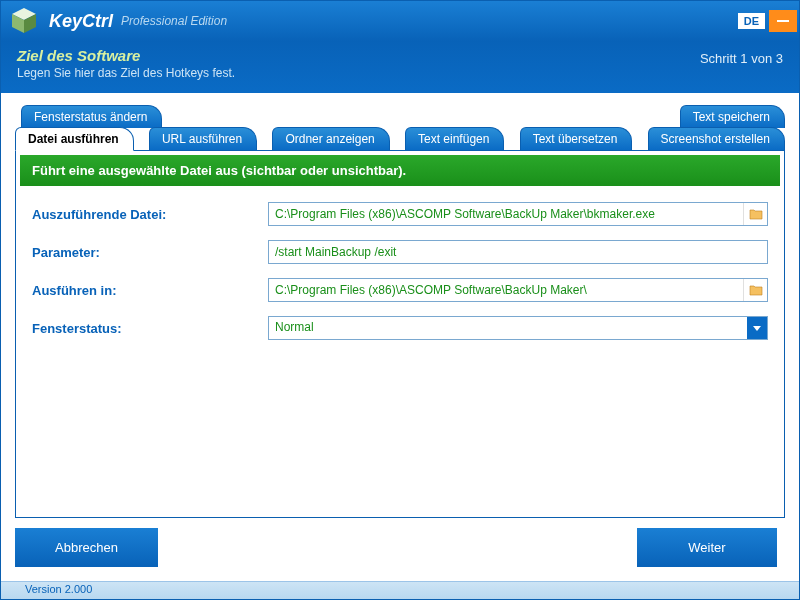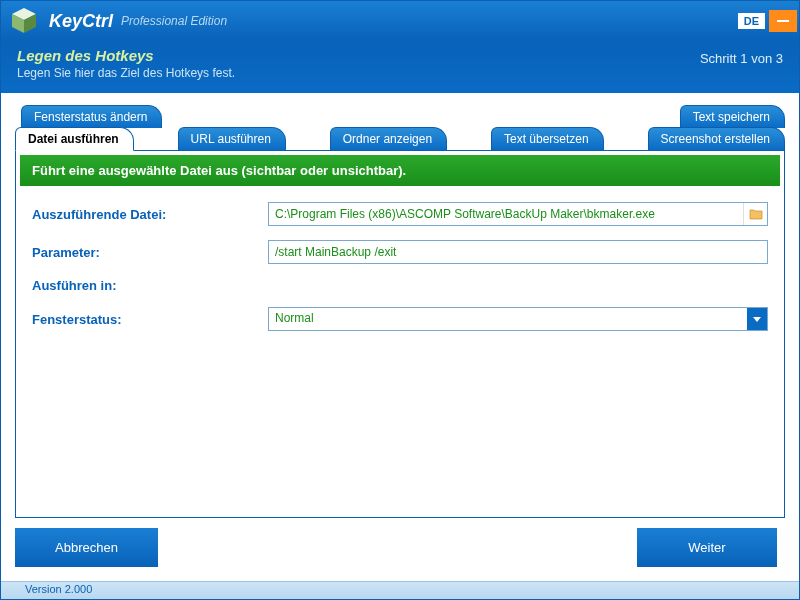--- a/index.html
+++ b/index.html
@@ -57,36 +57,37 @@
   <span class="app-edition">Professional Edition</span>
   <div class="titlebar-spacer"></div>
   <div class="lang-badge">DE</div>
   <div class="min-btn">
       <span></span>
     </div>
 </div>
 
 <div class="subheader">
   <div class="subheader-left">
-    <div class="h-title">Legen des Hotkeys</div>
+    <div class="h-title">Ziel des Software</div>
     <div class="h-desc">Legen Sie hier das Ziel des Hotkeys fest.</div>
   </div>
   <div class="step-text">Schritt 1 von 3</div>
 </div>
 
 <div class="content-area">
   <div class="tabs-container">
     <div class="tab-row top">
       <div class="tab inactive">Fensterstatus ändern</div>
       <div class="tab inactive">Text speichern</div>
     </div>
     <div class="tab-row bottom">
       <div class="tab active">Datei ausführen</div>
       <div class="tab inactive">URL ausführen</div>
       <div class="tab inactive">Ordner anzeigen</div>
+      <div class="tab inactive">Text einfügen</div>
       <div class="tab inactive">Text übersetzen</div>
       <div class="tab inactive">Screenshot erstellen</div>
     </div>
   </div>
 
   <div class="panel">
     <div class="panel-banner">Führt eine ausgewählte Datei aus (sichtbar oder unsichtbar).</div>
     <div class="form-area">
 
       <div class="form-row">
@@ -103,20 +104,28 @@
 
       <div class="form-row">
         <div class="form-label">Parameter:</div>
         <div class="form-input-wrap">
           <input class="form-input" value="/start MainBackup /exit" style="">
         </div>
       </div>
 
       <div class="form-row">
         <div class="form-label">Ausführen in:</div>
+        <div class="form-input-wrap">
+          <input class="form-input" value="C:\Program Files (x86)\ASCOMP Software\BackUp Maker\" style="">
+          <div class="browse-btn">
+            <svg viewBox="0 0 14 12">
+                <path d="M1 2 L5 2 L6 3 L13 3 L13 11 L1 11 Z" fill="#f5c060" stroke="#c08020" stroke-width="0.6"></path>
+              </svg>
+          </div>
+        </div>
       </div>
 
       <div class="form-row">
         <div class="form-label">Fensterstatus:</div>
         <div class="select-wrap">
           <div class="select-val">Normal</div>
           <div class="select-btn">
               <span></span>
             </div>
         </div>

